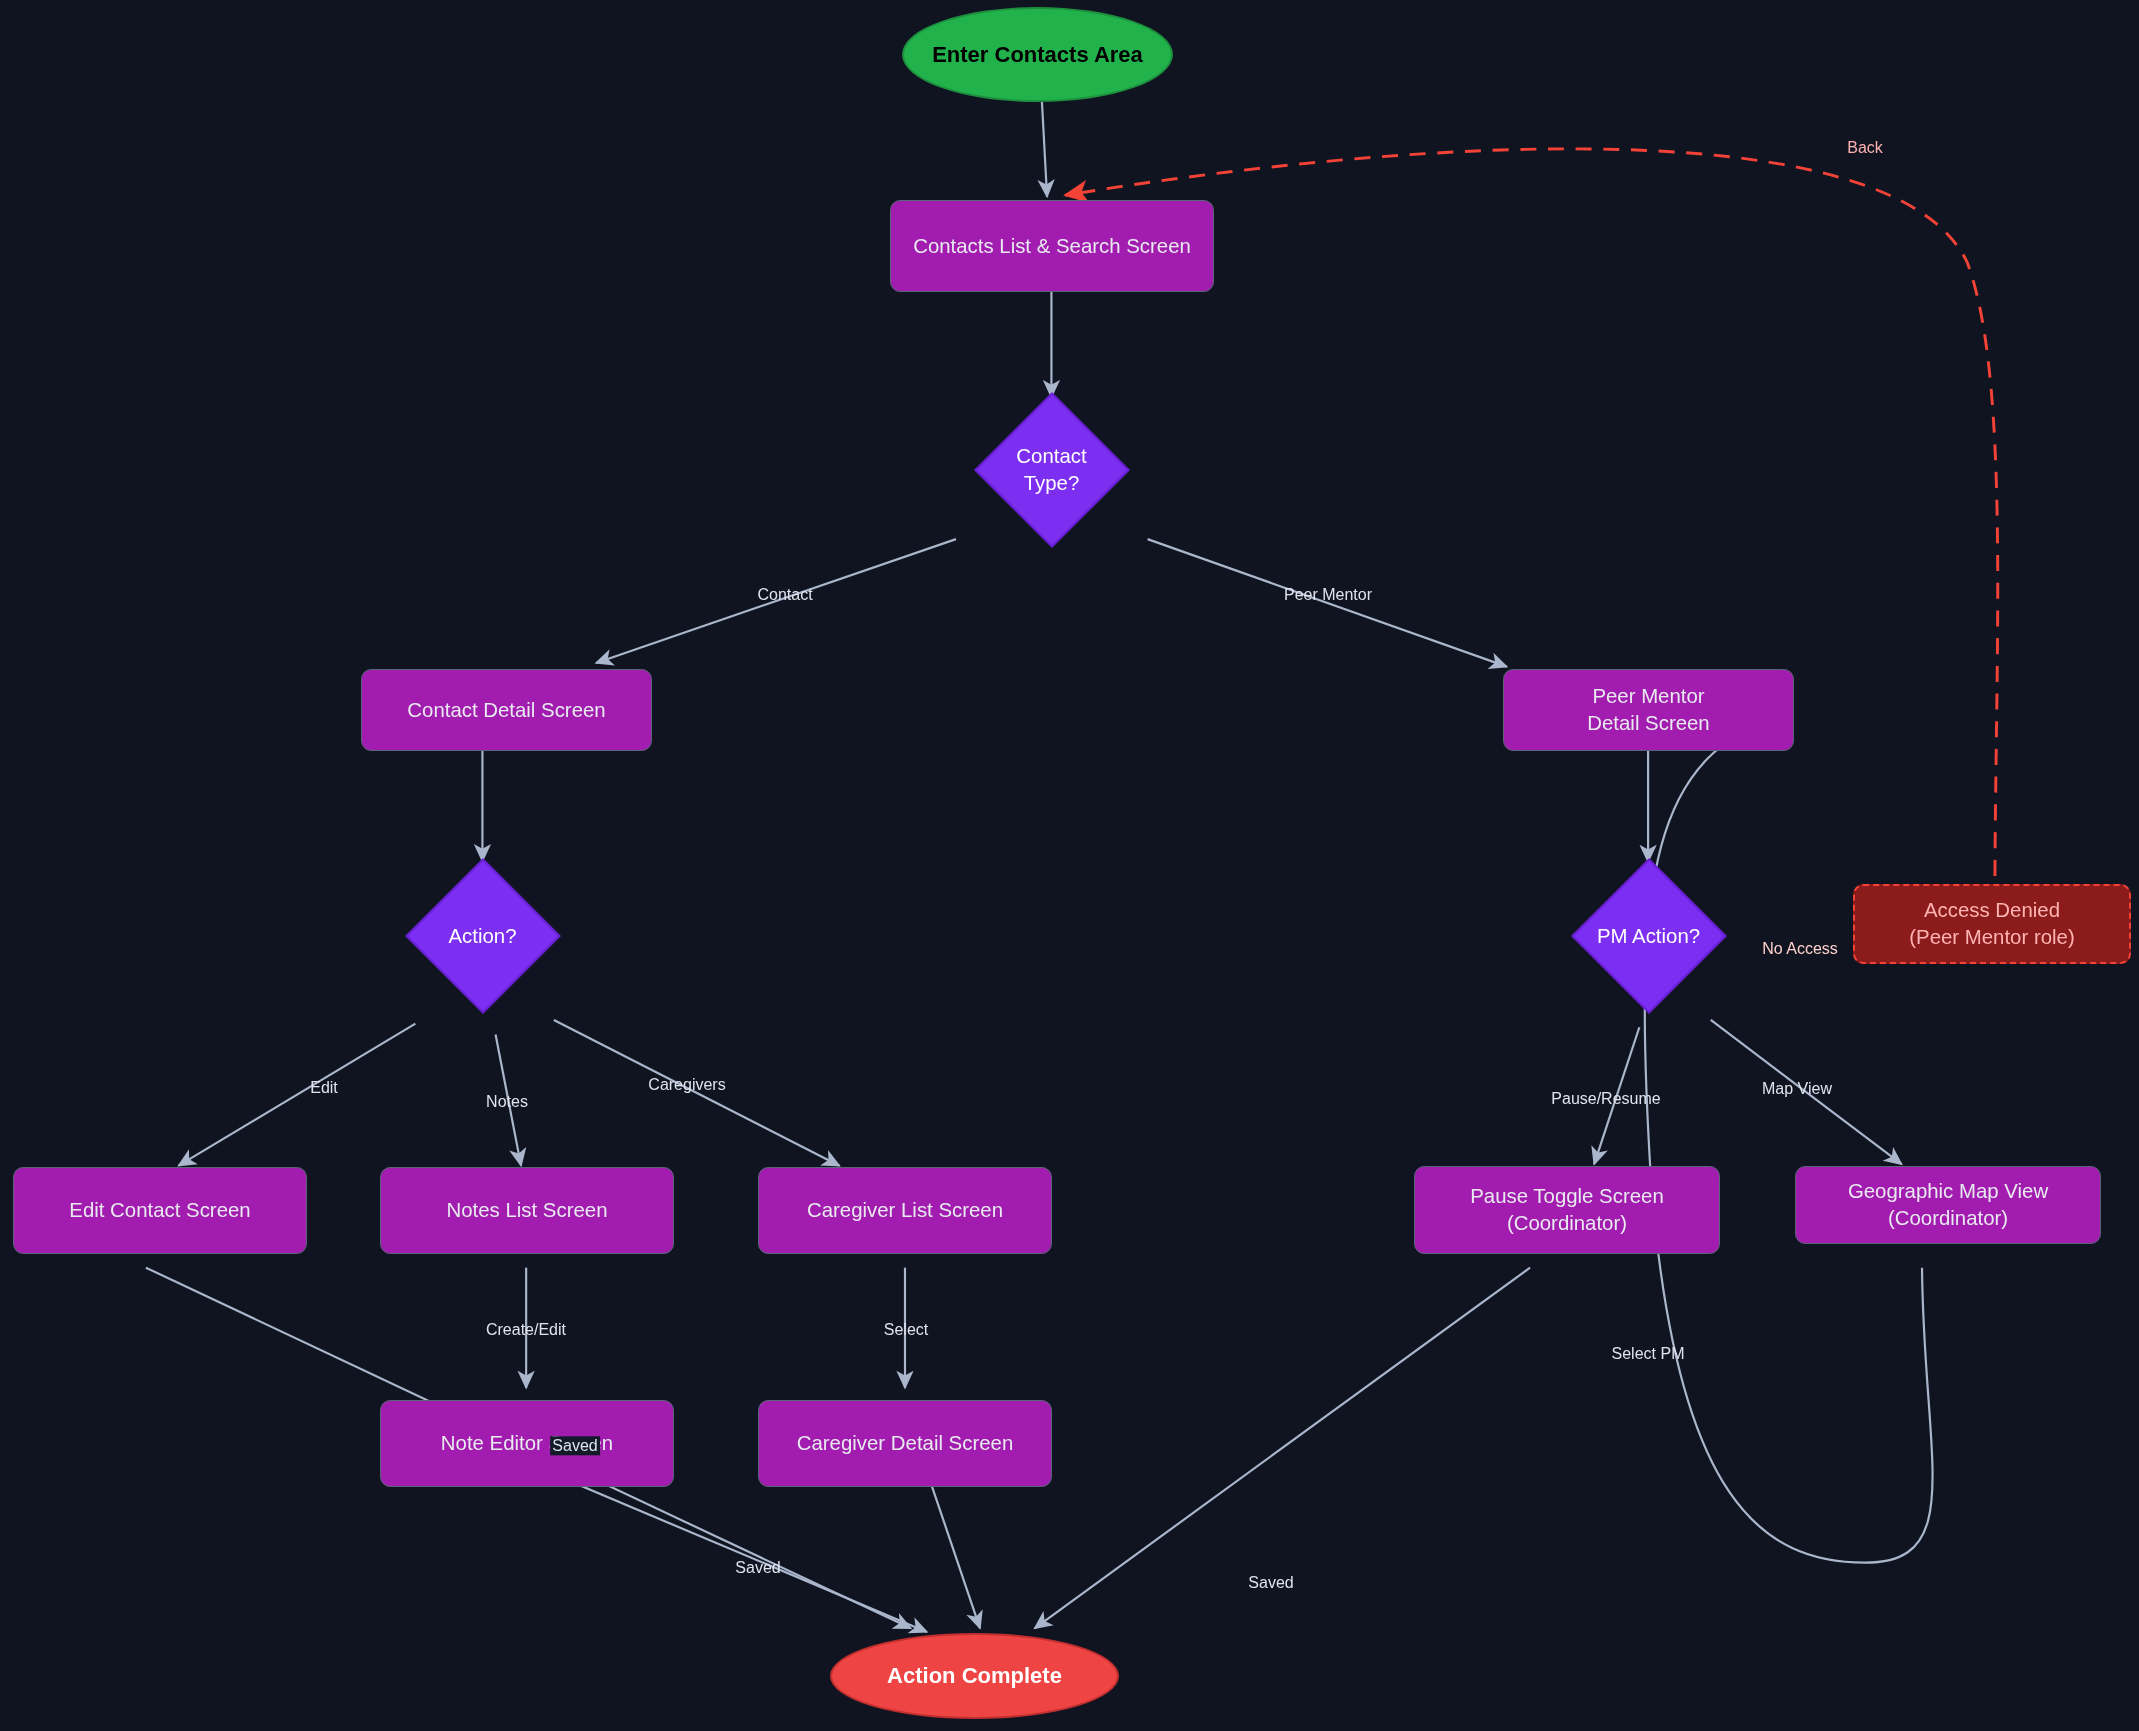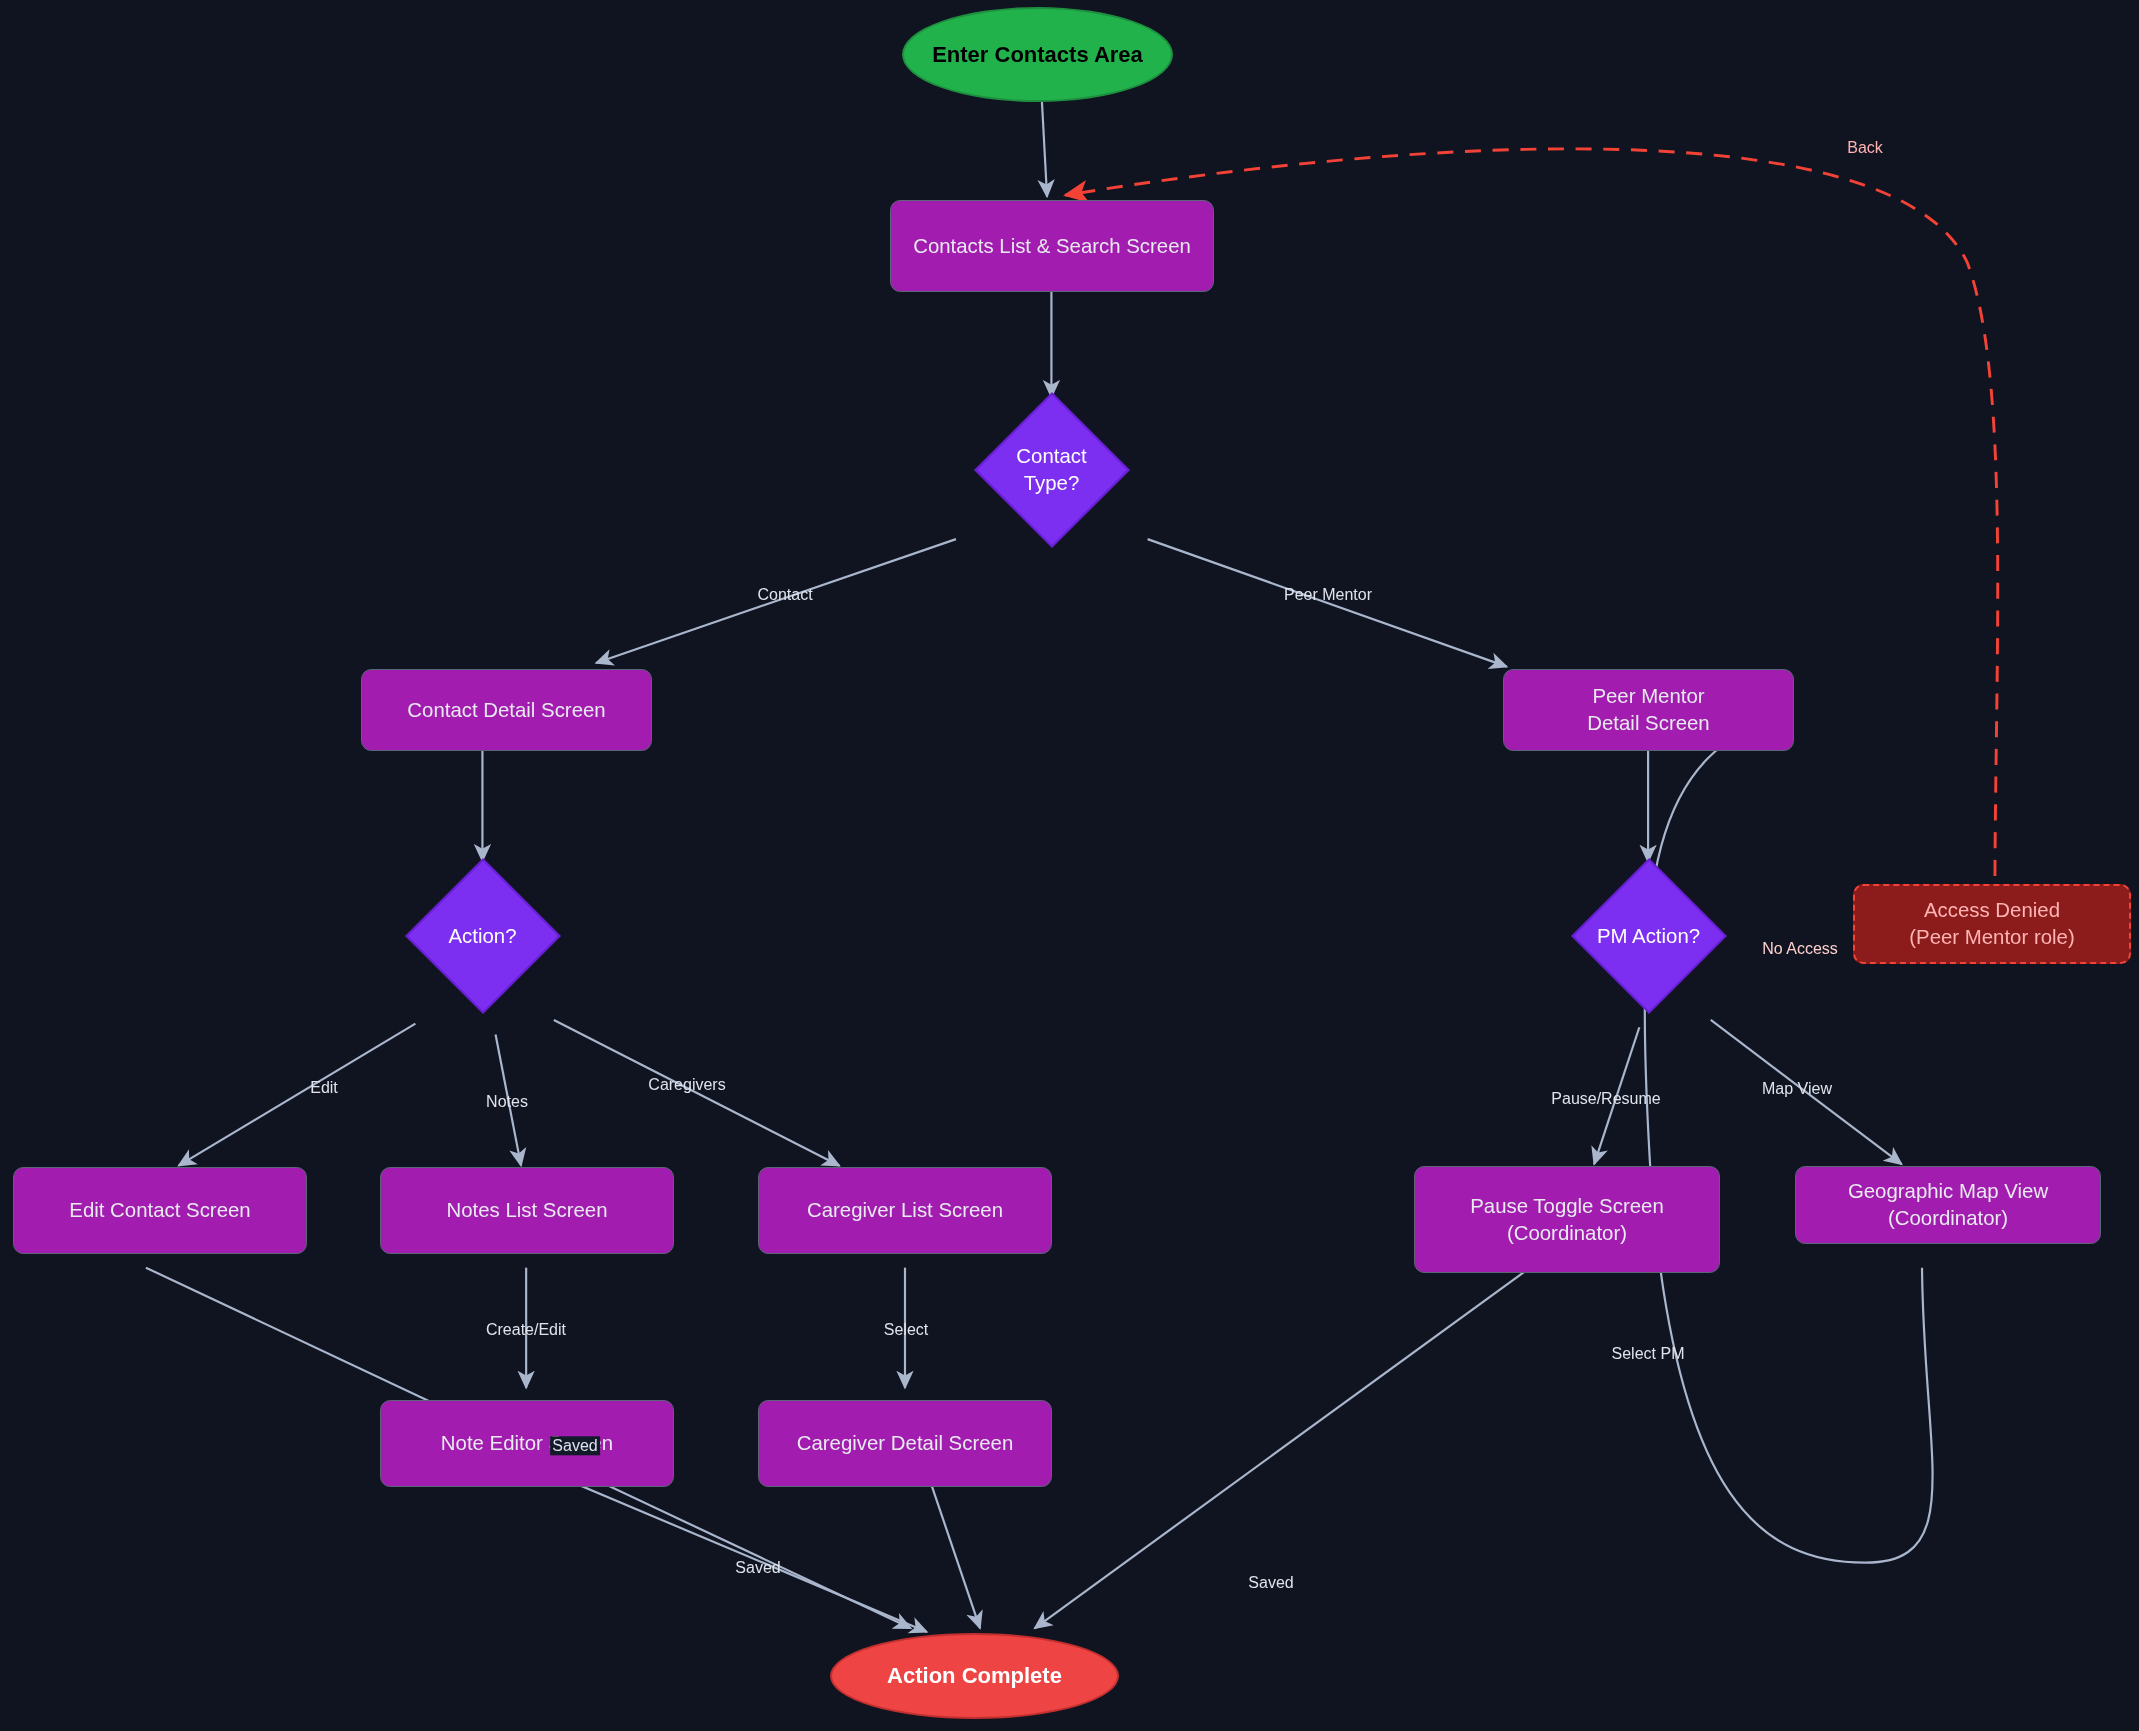--- a/index.html
+++ b/index.html
@@ -222,21 +222,21 @@
   </div>
 
   <div class="node node-process" style="left:380px; top:1167px; width:294px; height:87px;">
     <span>Notes List Screen</span>
   </div>
 
   <div class="node node-process" style="left:758px; top:1167px; width:294px; height:87px;">
     <span>Caregiver List Screen</span>
   </div>
 
-  <div class="node node-process" style="left:1414px; top:1166px; width:306px; height:107px;">
+  <div class="node node-process" style="left:1414px; top:1166px; width:306px; height:88px;">
     <span>Pause Toggle Screen
 (Coordinator)</span>
   </div>
 
   <div class="node node-process" style="left:1795px; top:1166px; width:306px; height:78px;">
     <span>Geographic Map View
 (Coordinator)</span>
   </div>
 
   <div class="node node-process" style="left:380px; top:1400px; width:294px; height:87px;">

